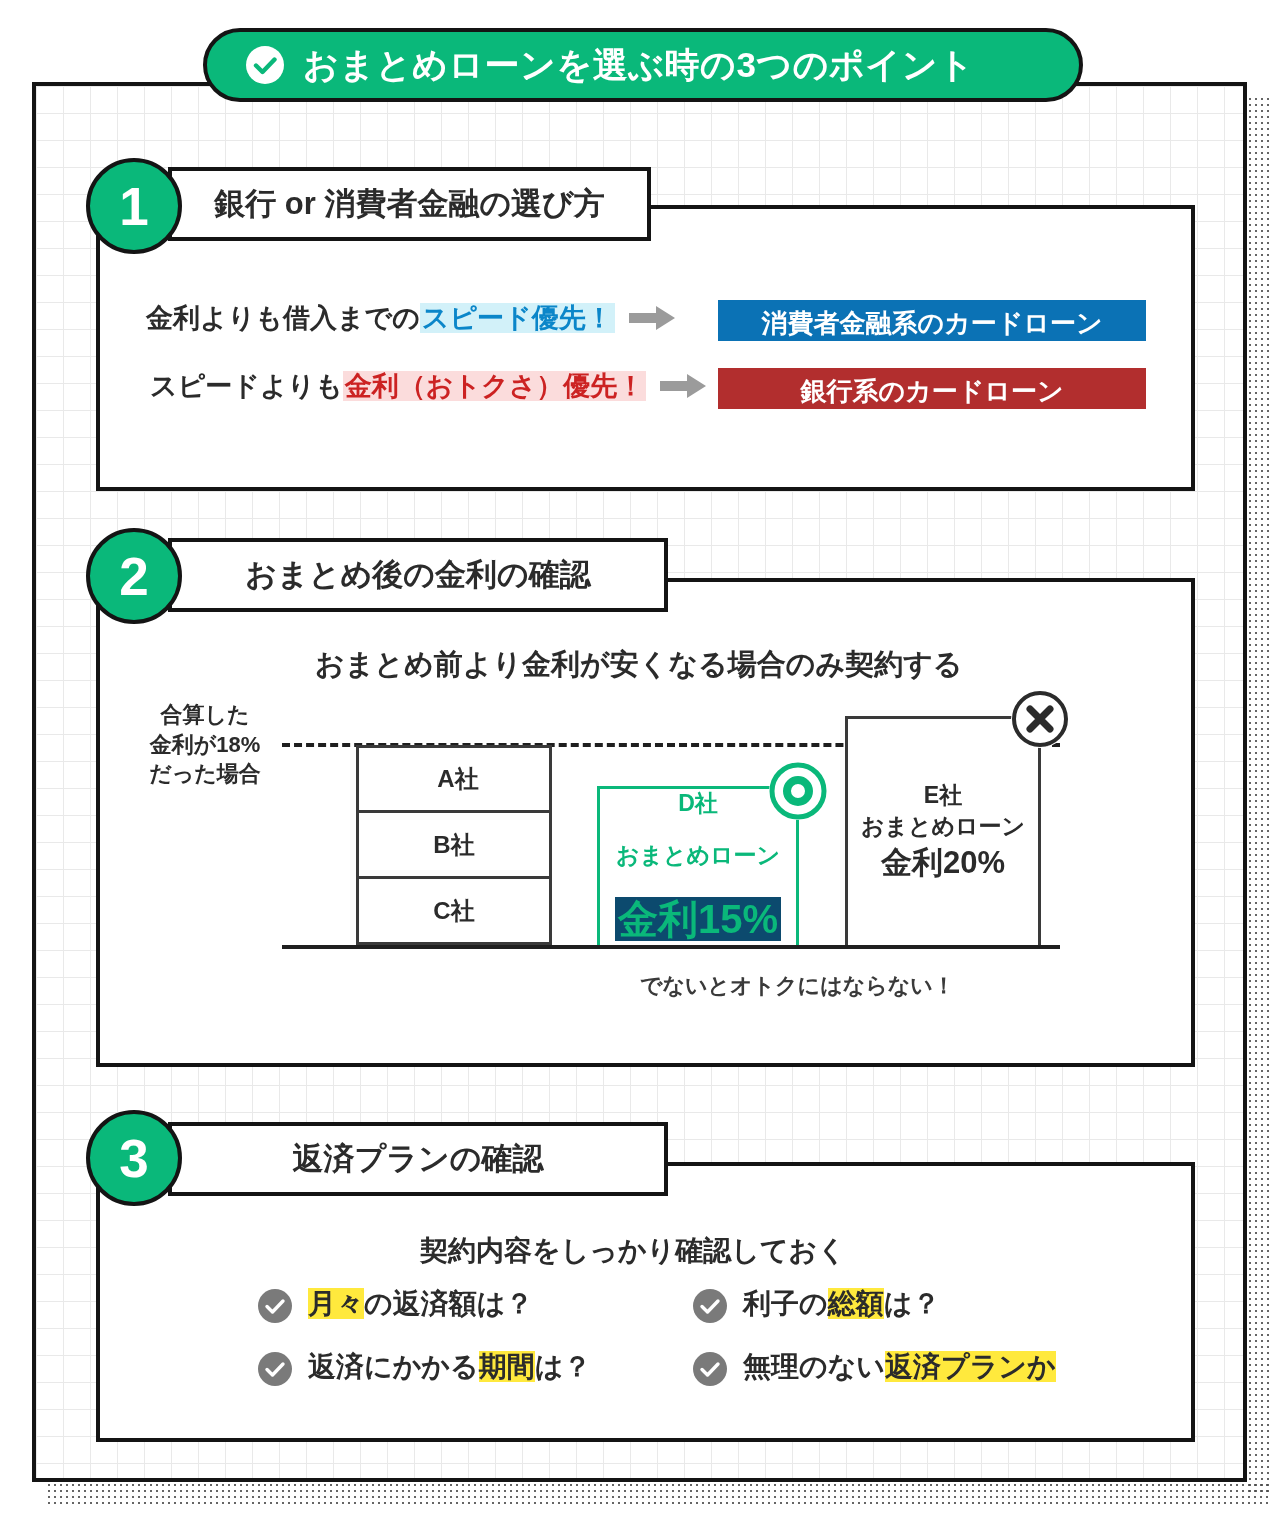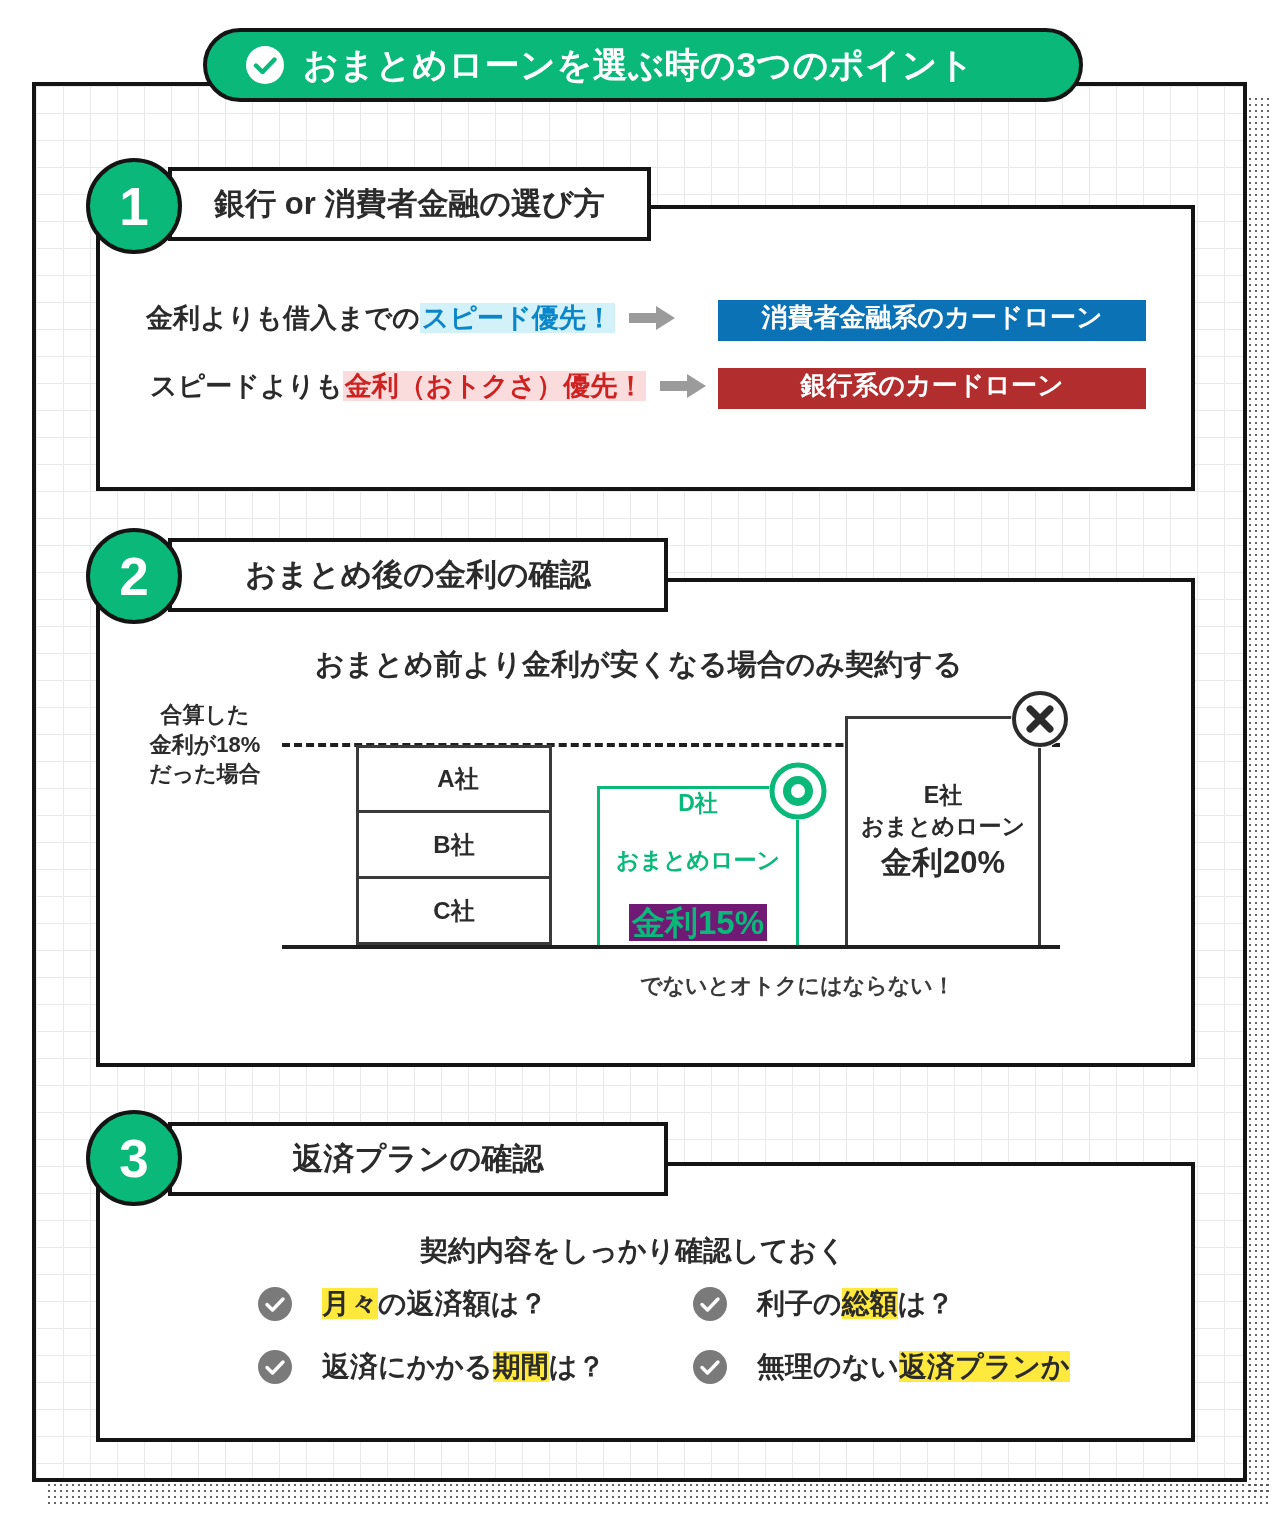--- a/index.html
+++ b/index.html
@@ -95,21 +95,21 @@
 
   
   .row1-line{ position:absolute; display:flex; align-items:center; }
   .row-label{
     font-size:27px;font-weight:bold;color:#2b2b2b;white-space:nowrap;
   }
   .hl-blue{ background:#d2f1f9; color:#0b86c9; padding:0 2px; }
   .hl-red{  background:#fbdcdc; color:#cc2222; padding:0 2px; }
   .arrow-ico{ width:46px;height:28px;margin:0 14px; display:block; }
   .cta-box{
-    display:flex;align-items:flex-start;justify-content:center;
+    display:flex;align-items:flex-end;justify-content:center;
     color:#ffffff;font-size:26px;font-weight:bold;white-space:nowrap;
   }
 
   
   .chart-title{
     position:absolute;font-size:29px;font-weight:bold;color:#2b2b2b;
     white-space:nowrap;
   }
   .axis-note{
     position:absolute;font-size:22px;font-weight:bold;color:#2b2b2b;
@@ -144,39 +144,39 @@
     position:absolute;
     border:3px solid #3a3a3a;
     border-bottom:none;
     box-sizing:border-box;
     background:#ffffff;
     display:flex;flex-direction:column;align-items:center;justify-content:center;
     color:#2b2b2b;font-weight:bold;line-height:1.35;
   }
   .bar-label-sm{ font-size:23px; }
   .bar-rate{ font-size:31px; }
-  .bar-rate-hl{ font-size:33px; background:#701a75; padding:0 3px; }
+  .bar-rate-hl{ font-size:40px; background:#0c4a6e; padding:0 3px; }
   .marker{
     position:absolute;width:58px;height:58px;border-radius:50%;
     background:#ffffff;display:flex;align-items:center;justify-content:center;
     z-index:7;
   }
   .marker svg{ display:block; }
   .chart-note{
     position:absolute;font-size:22px;font-weight:bold;color:#3a3a3a;
     text-align:center;line-height:1.45;white-space:nowrap;
   }
 
   
   .s3-lead{
     position:absolute;font-size:28px;font-weight:bold;color:#2b2b2b;
     white-space:nowrap;
   }
   .check-item{
-    position:absolute;display:flex;align-items:center;gap:14px;
+    position:absolute;display:flex;align-items:flex-end;
   }
   .check-circle{ width:34px;height:34px;flex:0 0 34px;margin-right:16px;display:block; }
   .check-text{
     font-size:28px;font-weight:bold;color:#2b2b2b;white-space:nowrap;
   }
   .hl-yellow{ background:#ffe93d; }
 </style>
 </head>
 <body>
 

